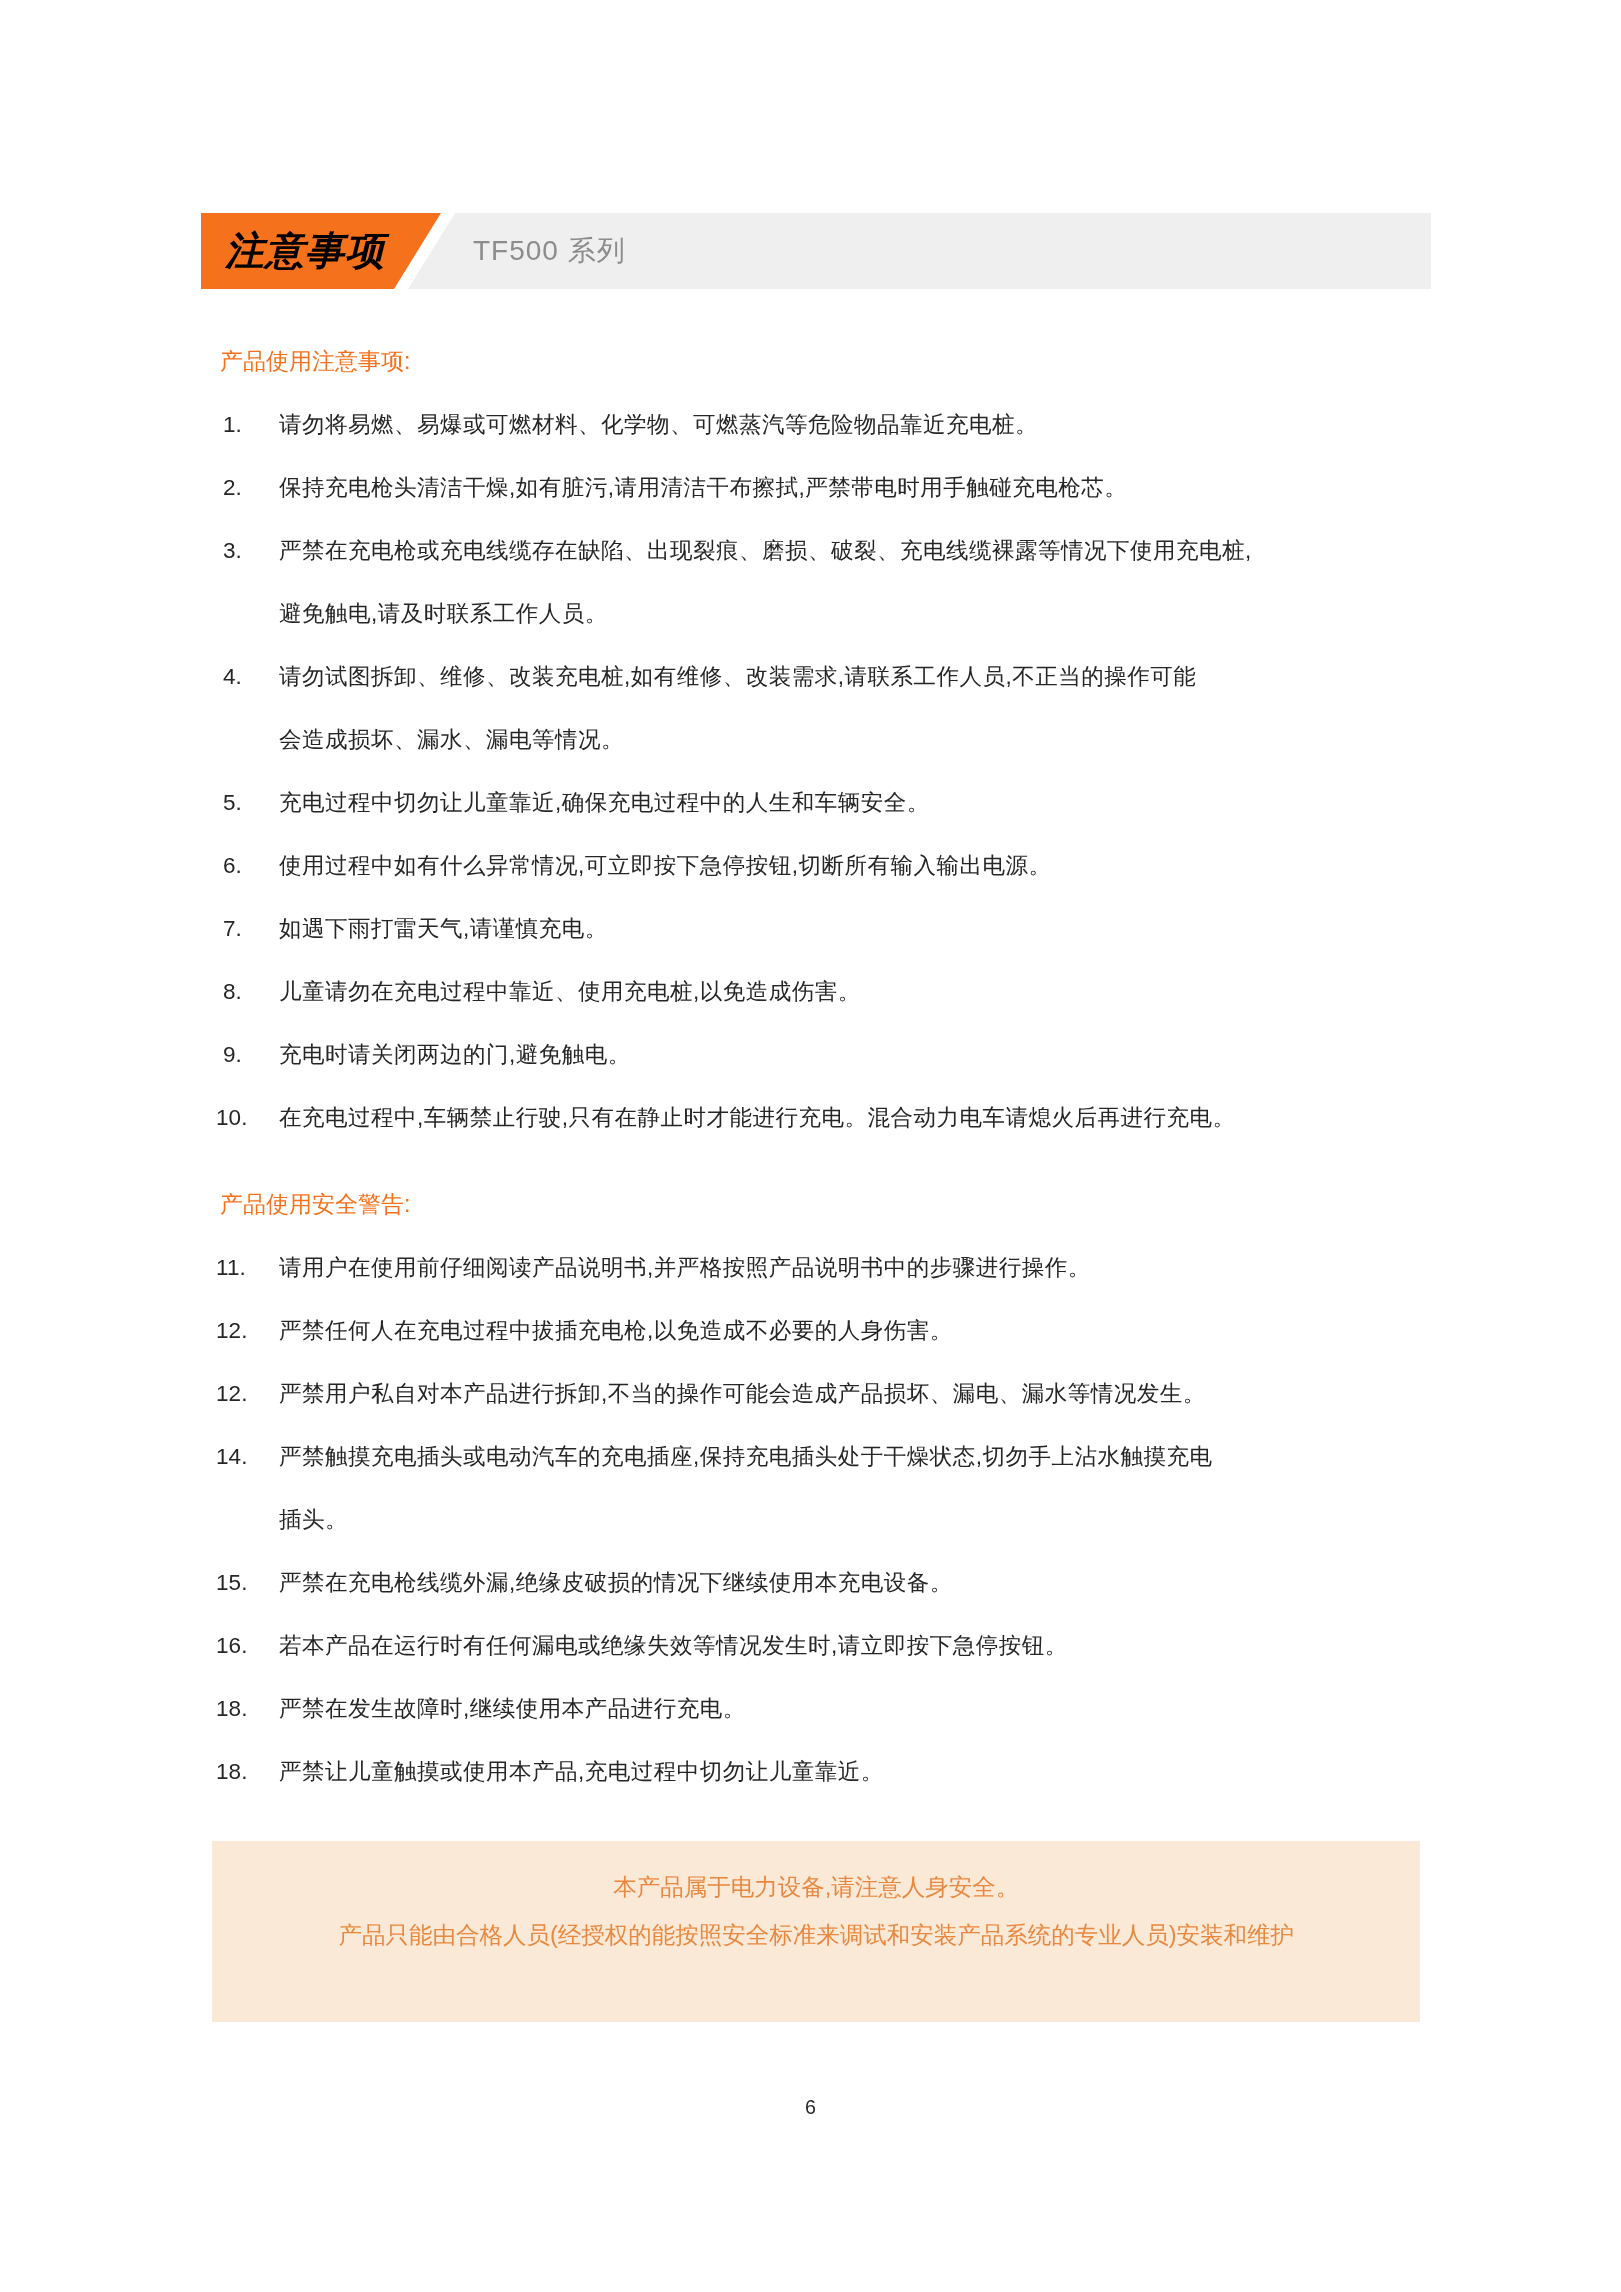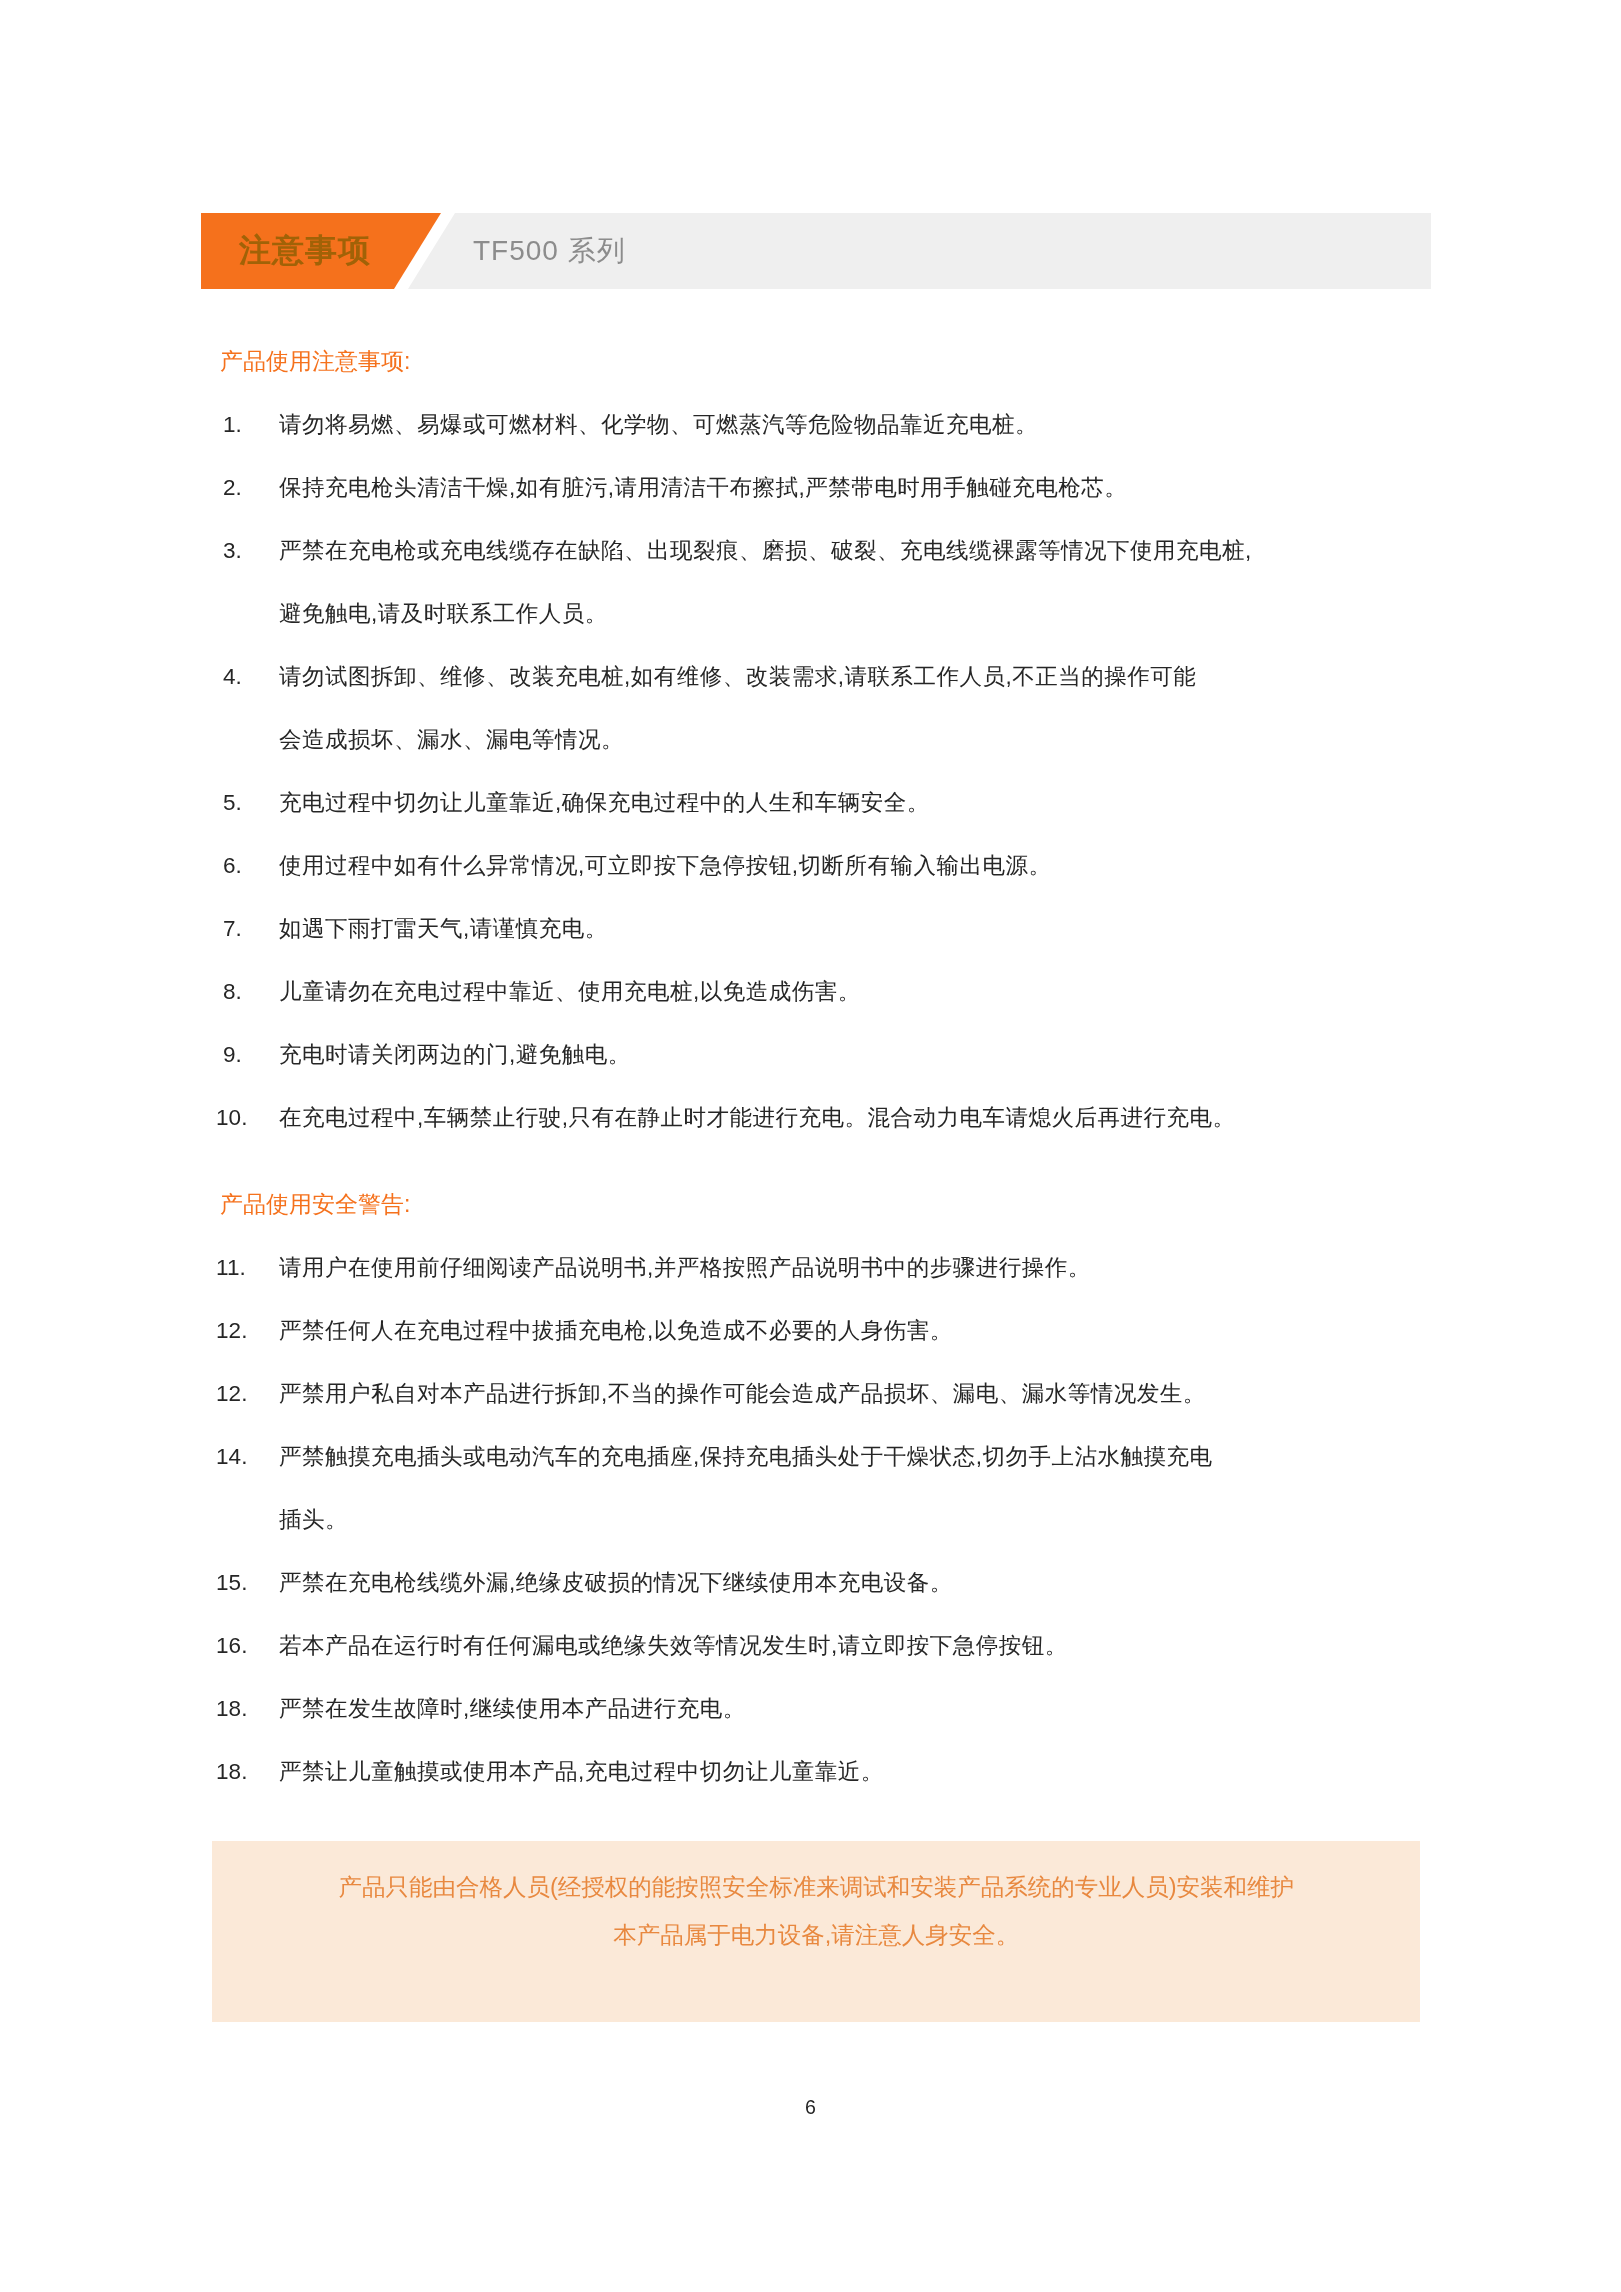--- a/index.html
+++ b/index.html
@@ -22,22 +22,23 @@
     clip-path:polygon(254px 0,100% 0,100% 100%,207px 100%);
   }
   .header-badge{
     position:absolute;inset:0;
     background:#f5711c;
     clip-path:polygon(0 0,240px 0,193px 100%,0 100%);
   }
   .badge-label{
     position:absolute;left:0;top:0;width:208px;height:100%;
     display:flex;align-items:center;justify-content:center;
-    font-size:32px;font-weight:bold;color:#a16207;
+    font-size:39px;font-weight:bold;color:#000000;
     letter-spacing:1px;
+    font-style:italic;
   }
   .model-label{
     position:absolute;left:272px;top:0;height:80px;
     line-height:76px;font-size:28px;color:#8c8c8c;
     letter-spacing:1px;white-space:nowrap;
   }
   
   .content{
     position:absolute;left:220px;top:0;width:1241px;
     padding-top:330px;
@@ -210,22 +211,22 @@
           <div class="list-item">
             <div class="item-number wide">18.</div>
             <div class="item-text">
               <div class="item-line">严禁让儿童触摸或使用本产品,充电过程中切勿让儿童靠近。</div>
             </div>
           </div>
         </div>
     </div>
 
     <div class="warning-box">
+      <div class="warning-line">本产品属于电力设备,请注意人身安全。</div>
       <div class="warning-line">产品只能由合格人员(经授权的能按照安全标准来调试和安装产品系统的专业人员)安装和维护</div>
-      <div class="warning-line">本产品属于电力设备,请注意人身安全。</div>
     </div>
 
   </div>
 
   <div class="footer">
     <span class="page-number">6</span>
   </div>
 
 </div>
 

